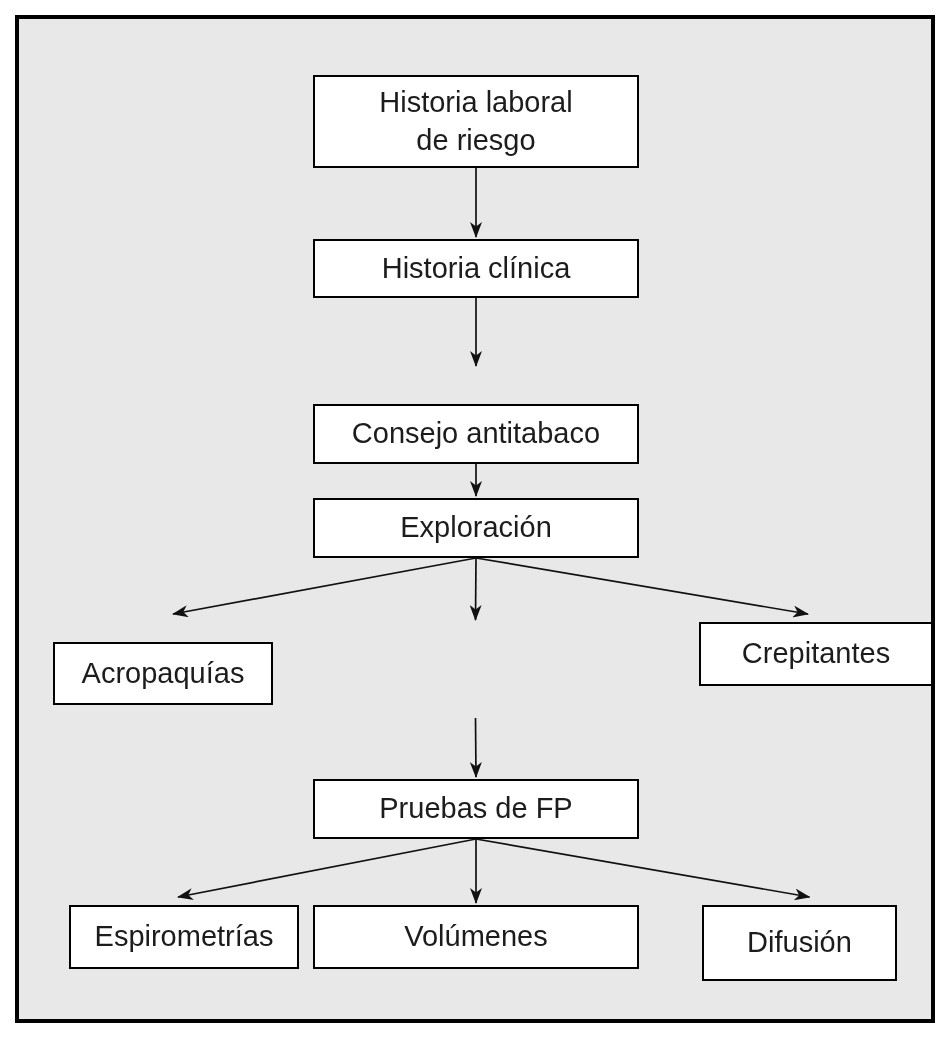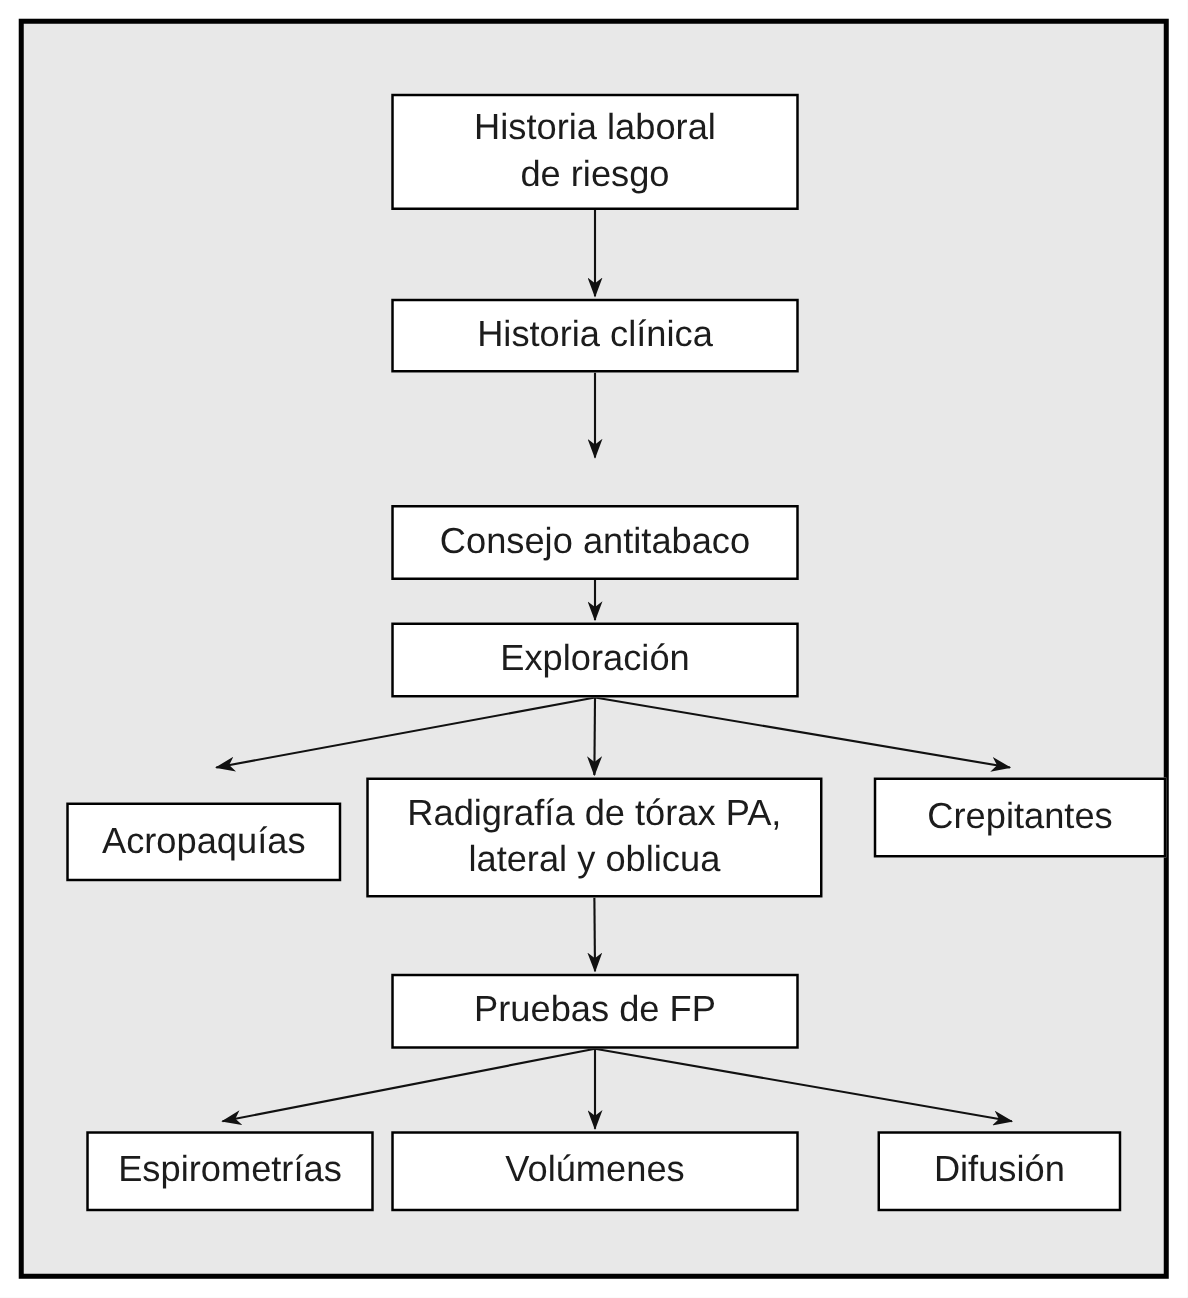--- a/index.html
+++ b/index.html
@@ -44,21 +44,21 @@
   #node-historia-laboral  { left: 313px; top:  75px; width: 326px; height: 93px; }
   #node-historia-clinica  { left: 313px; top: 239px; width: 326px; height: 59px; text-align: center; }
   #node-consejo-antitabaco{ left: 313px; top: 368px; width: 326px; height: 60px; margin-top: 36px; }
   #node-exploracion       { left: 313px; top: 498px; width: 326px; height: 60px; }
   #node-acropaquias       { left:  53px; top: 622px; width: 220px; height: 63px; margin-top: 20px; }
   #node-radiografia-torax { left: 293px; top: 622px; width: 365px; height: 96px; }
   #node-crepitantes       { left: 699px; top: 622px; width: 234px; height: 64px; }
   #node-pruebas-fp        { left: 313px; top: 779px; width: 326px; height: 60px; }
   #node-espirometrias     { left:  69px; top: 905px; width: 230px; height: 64px; }
   #node-volumenes         { left: 313px; top: 905px; width: 326px; height: 64px; }
-  #node-difusion          { left: 702px; top: 905px; width: 195px; height: 64px; }
+  #node-difusion          { left: 702px; top: 905px; width: 195px; height: 76px; }
 
   #edges-svg {
     position: absolute;
     left: 0;
     top: 0;
     width: 950px;
     height: 1038px;
     z-index: 1;
     pointer-events: none;
   }
@@ -95,22 +95,20 @@
 de riesgo</div>
 
   <div class="node" id="node-historia-clinica">Historia clínica</div>
 
   <div class="node" id="node-consejo-antitabaco">Consejo antitabaco</div>
 
   <div class="node" id="node-exploracion">Exploración</div>
 
   <div class="node" id="node-acropaquias">Acropaquías</div>
 
-  <div class="node" id="node-radiografia-torax">Radigrafía de tórax PA,
-lateral y oblicua</div>
 
   <div class="node" id="node-crepitantes">Crepitantes</div>
 
   <div class="node" id="node-pruebas-fp">Pruebas de FP</div>
 
   <div class="node" id="node-espirometrias">Espirometrías</div>
 
   <div class="node" id="node-volumenes">Volúmenes</div>
 
   <div class="node" id="node-difusion">Difusión</div>

